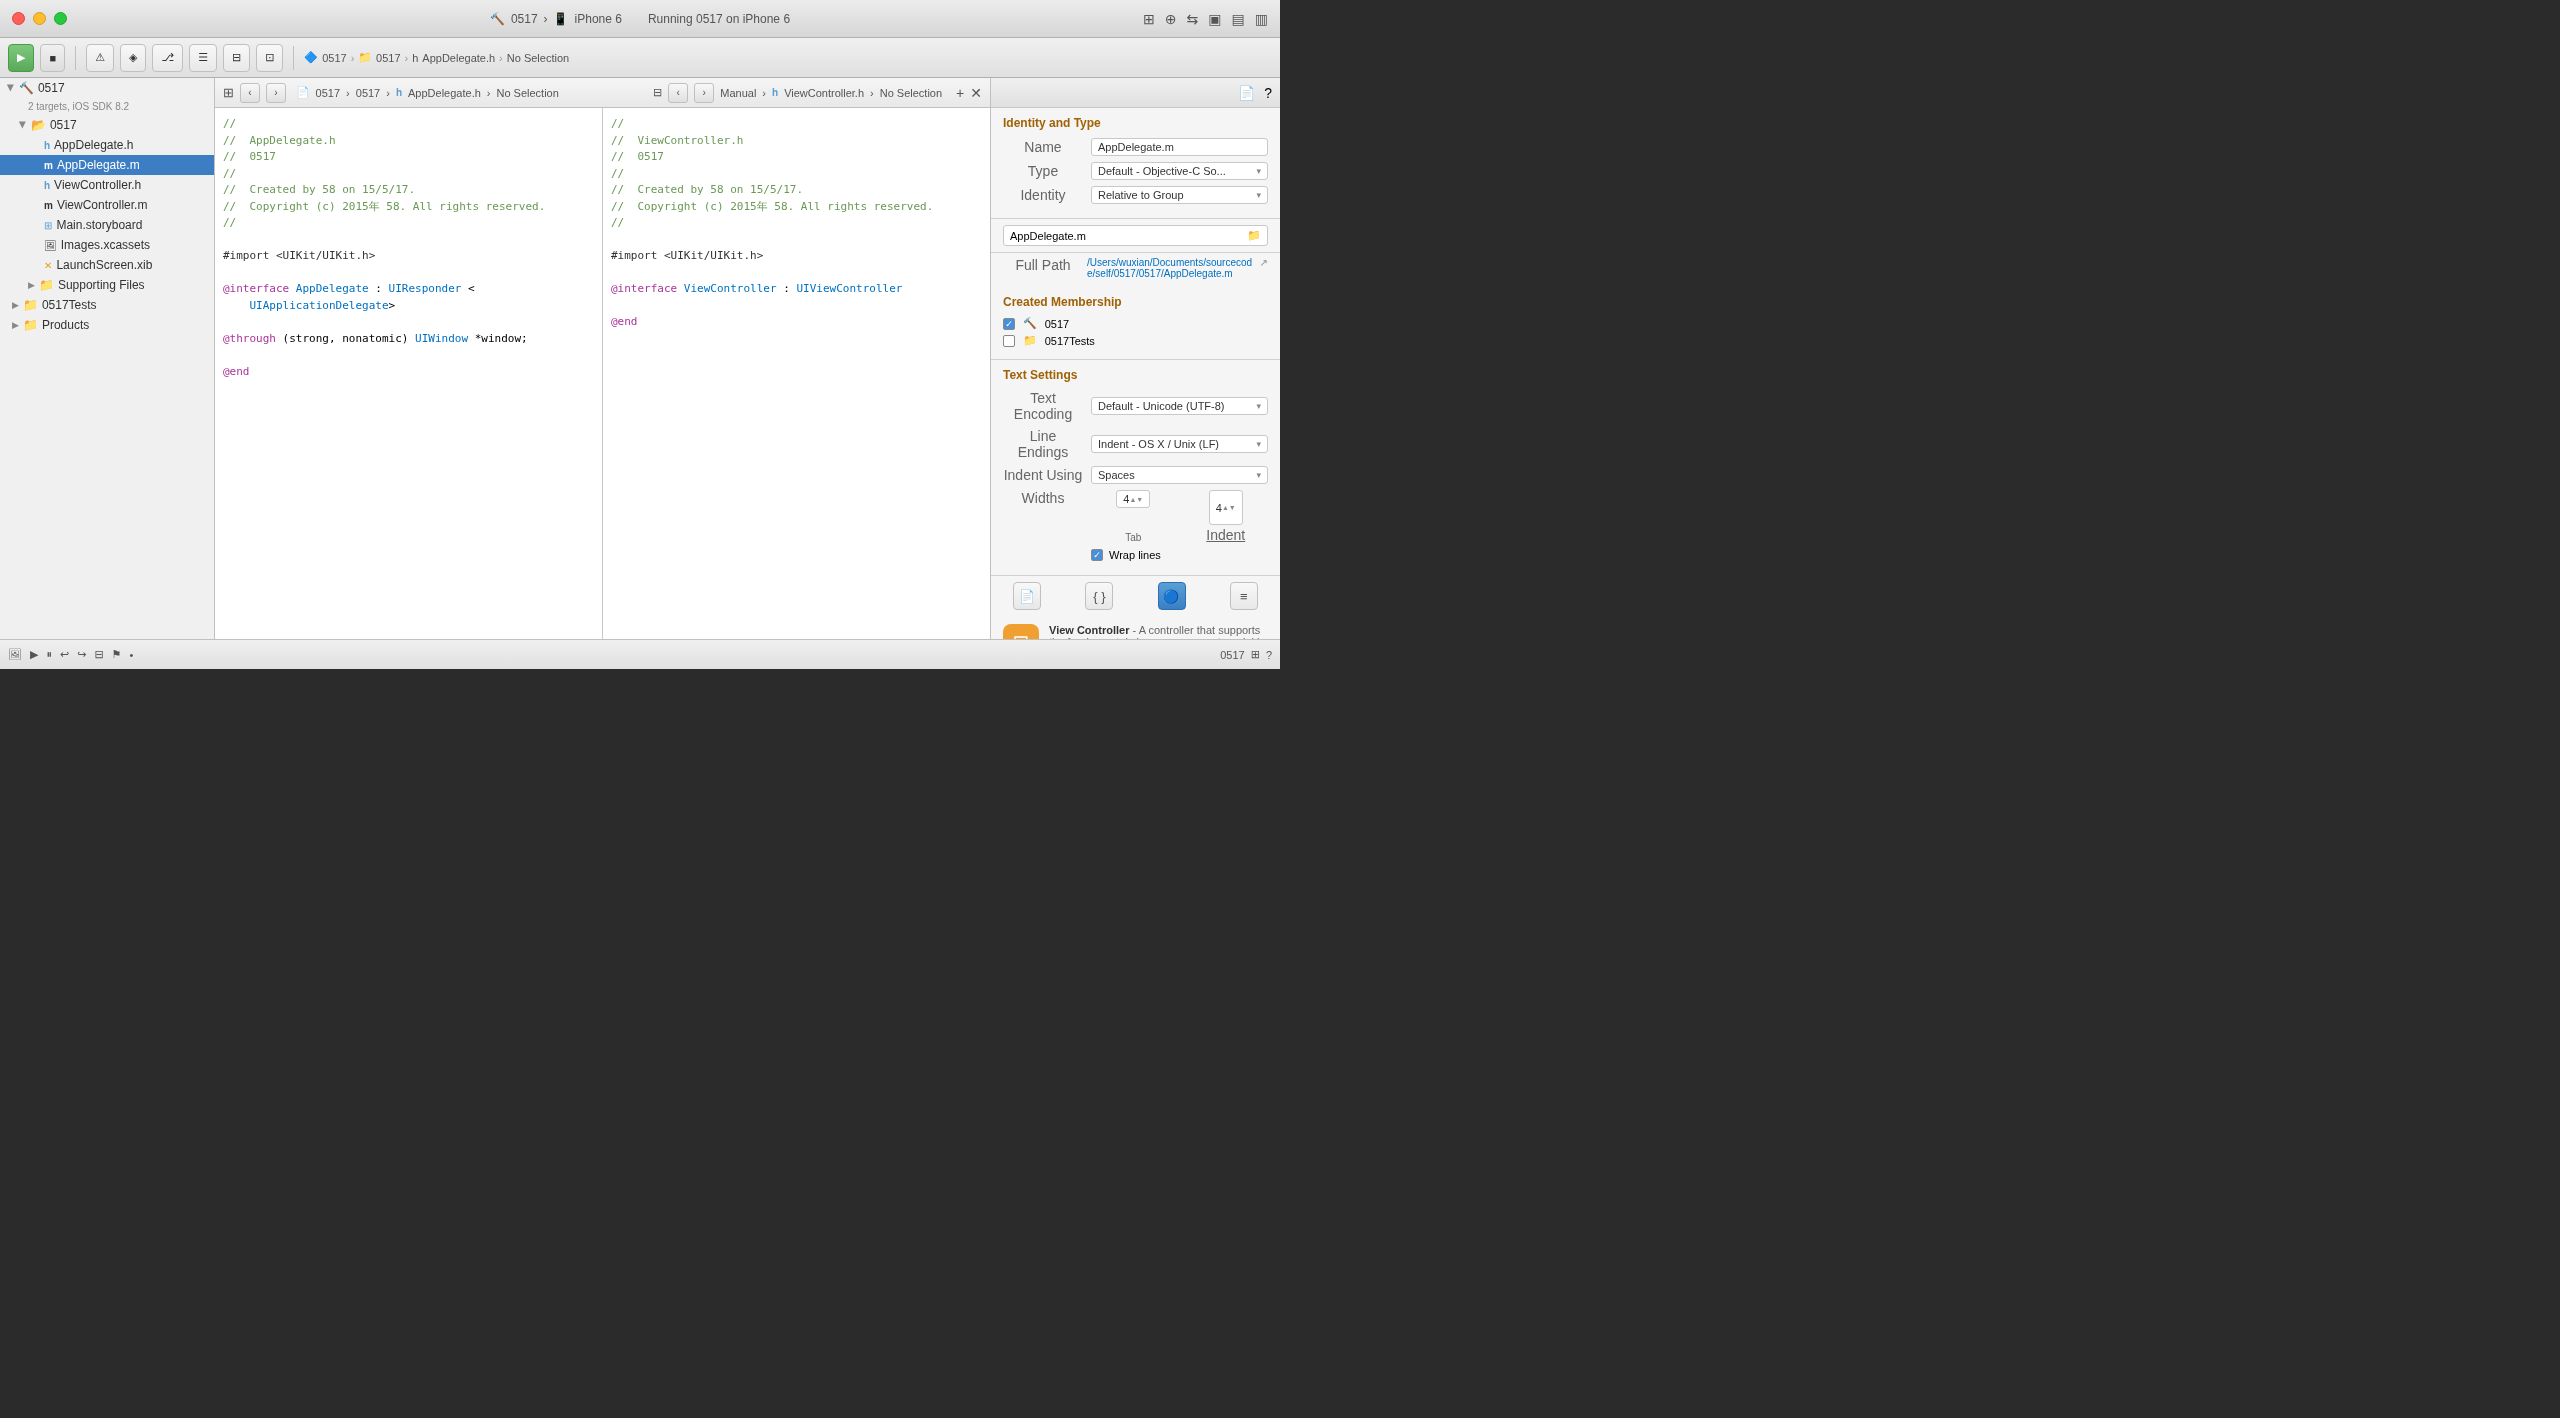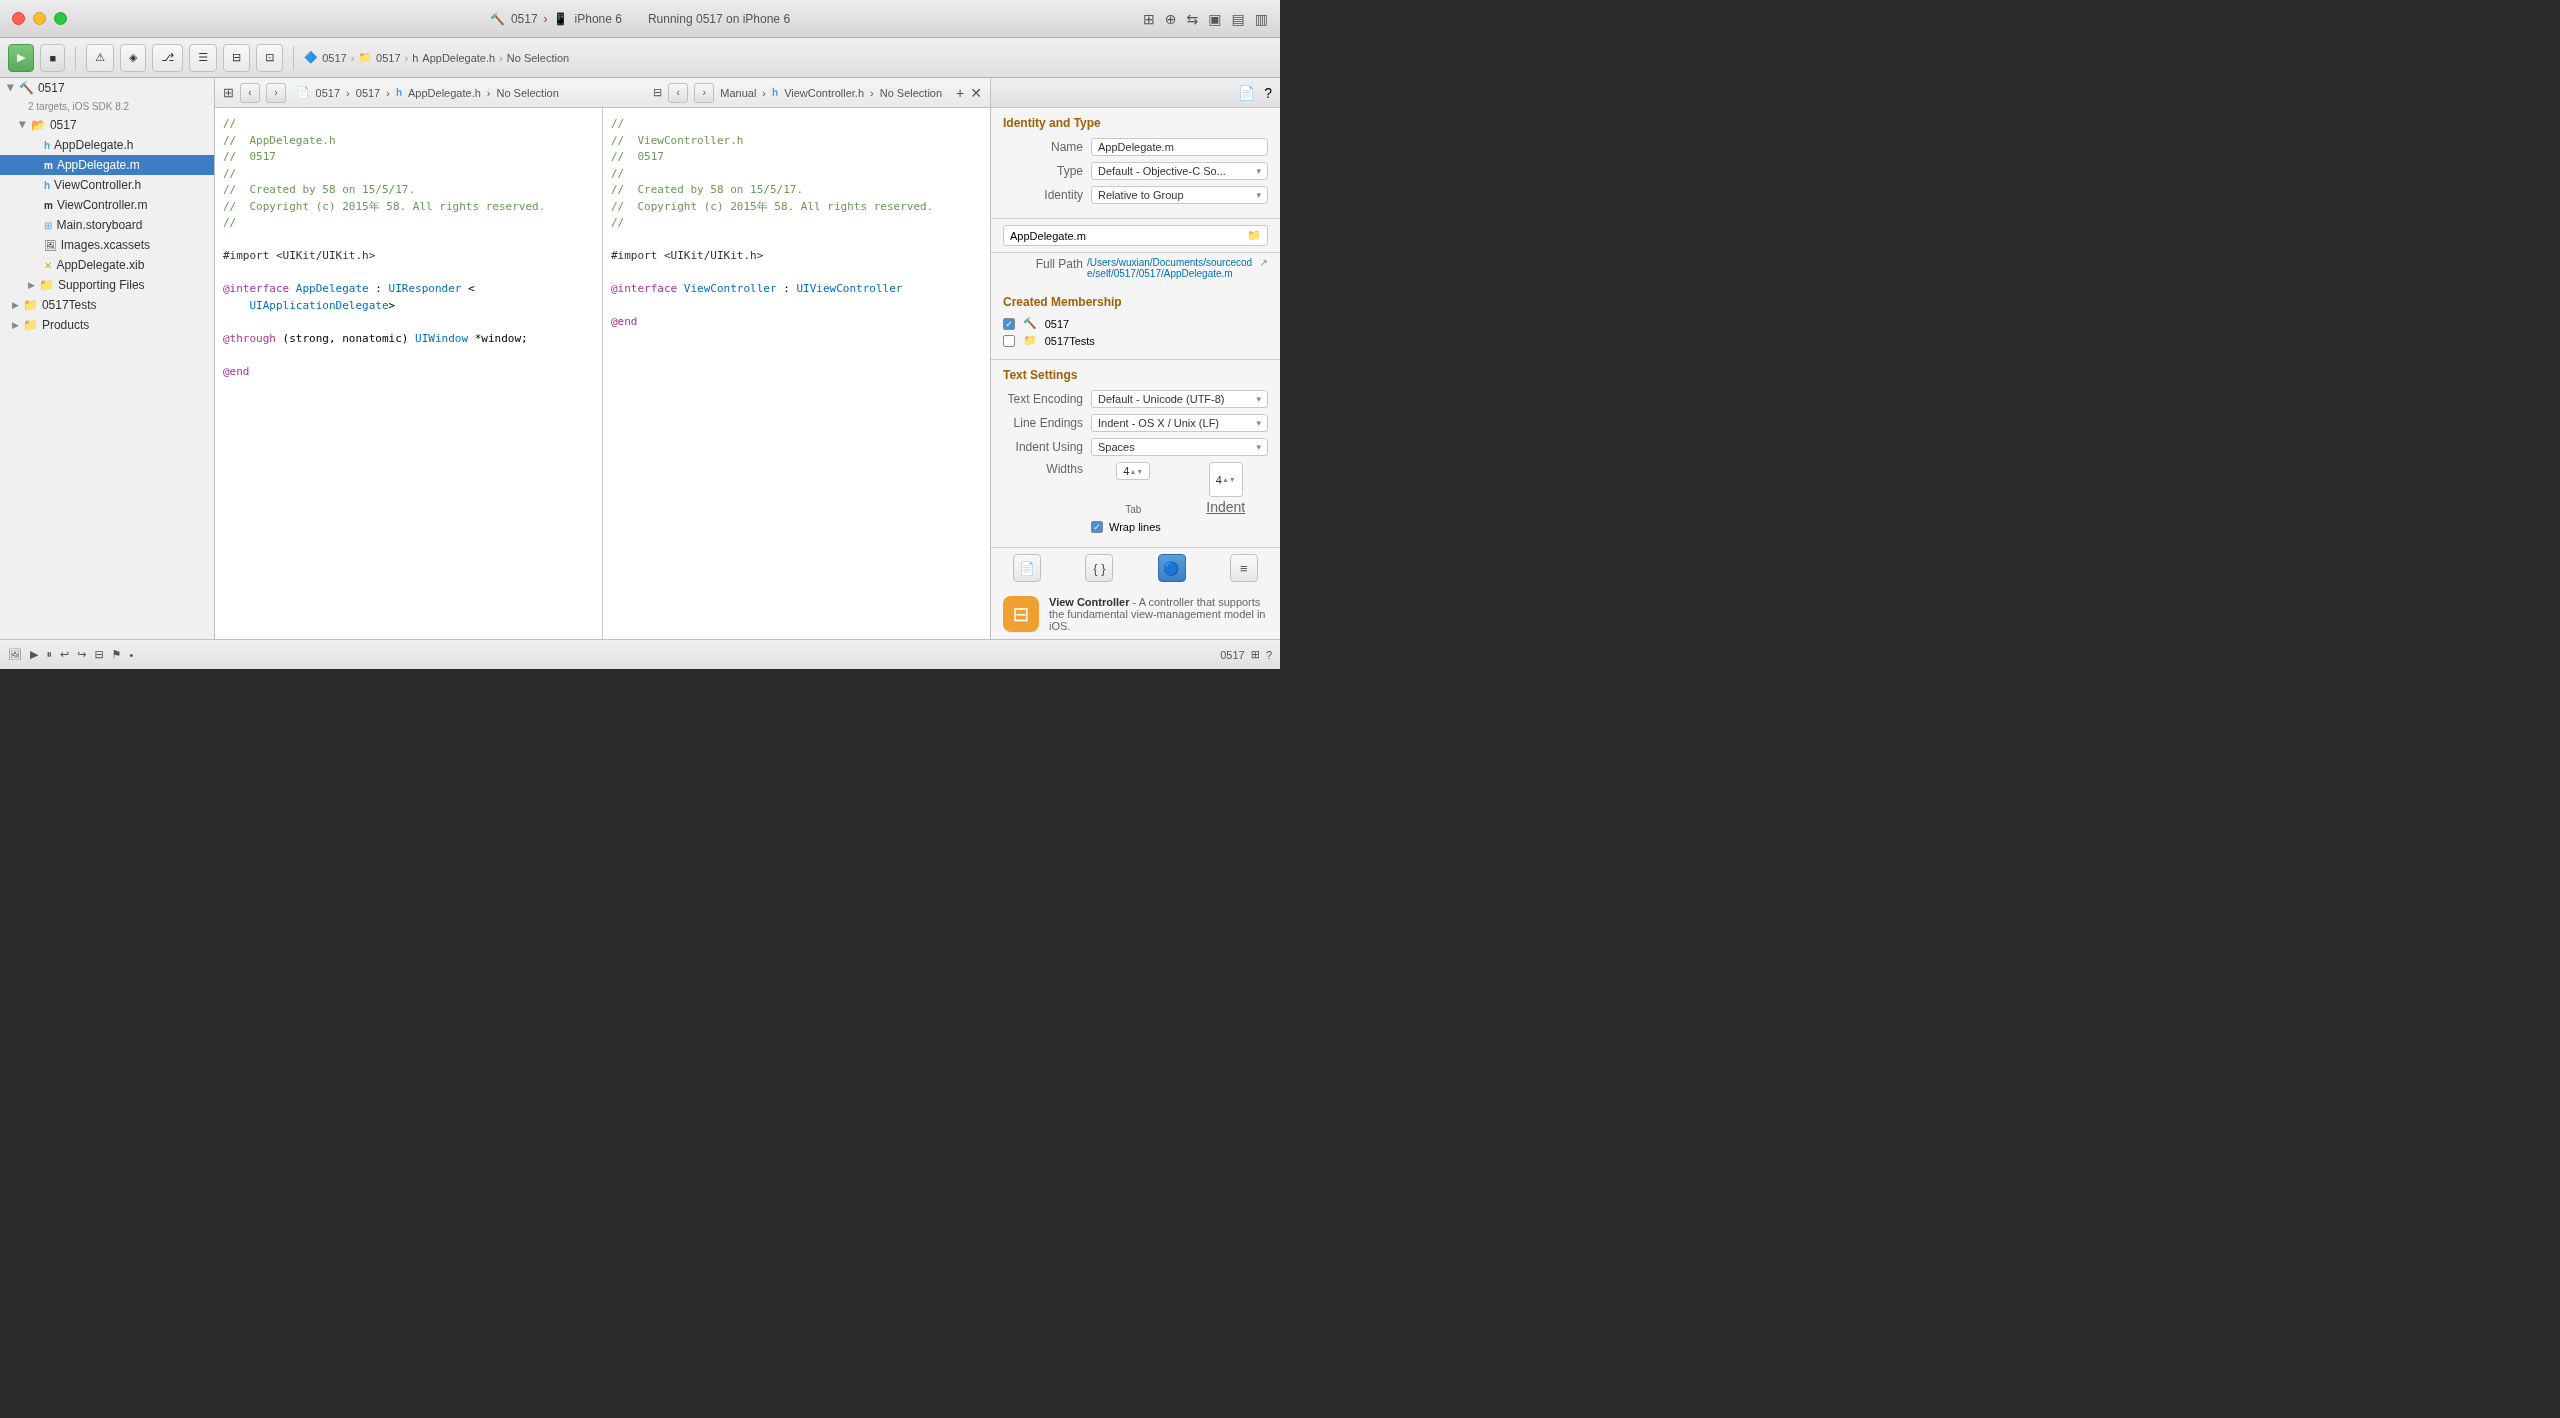--- a/index.html
+++ b/index.html
@@ -179,22 +179,22 @@
     }
     .inspector-row {
       display: flex;
       align-items: center;
       margin-bottom: 6px;
       gap: 8px;
     }
     .inspector-label {
       width: 80px;
       color: #666;
-      text-align: right;
-      font-size: 12px;
+      text-align: center;
+      font-size: 14px;
       flex-shrink: 0;
     }
     .inspector-value {
       flex: 1;
       background: white;
       border: 1px solid #c8c8c8;
       border-radius: 3px;
       padding: 2px 6px;
       font-size: 11px;
       color: #333;
@@ -404,21 +404,21 @@
       <span>Main.storyboard</span>
     </div>
 
     <div class="sidebar-item" style="padding-left:44px;">
       <span style="font-size:10px;">🖼</span>
       <span>Images.xcassets</span>
     </div>
 
     <div class="sidebar-item" style="padding-left:44px;">
       <span style="color:#e8a020;font-size:10px;">✕</span>
-      <span>AppDelegate.xib</span>
+      <span>LaunchScreen.xib</span>
     </div>
 
     <div class="sidebar-item" style="padding-left:28px;">
       <span class="triangle">▶</span>
       <span class="folder-icon">📁</span>
       <span>Supporting Files</span>
     </div>
 
     <div class="sidebar-item" style="padding-left:12px;">
       <span class="triangle">▶</span>

